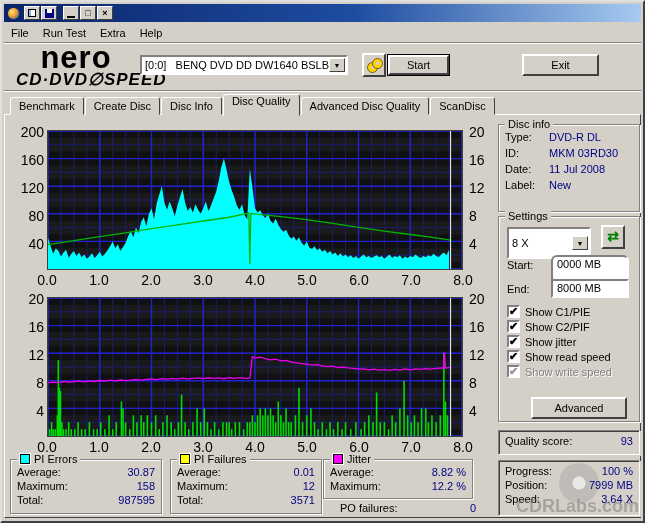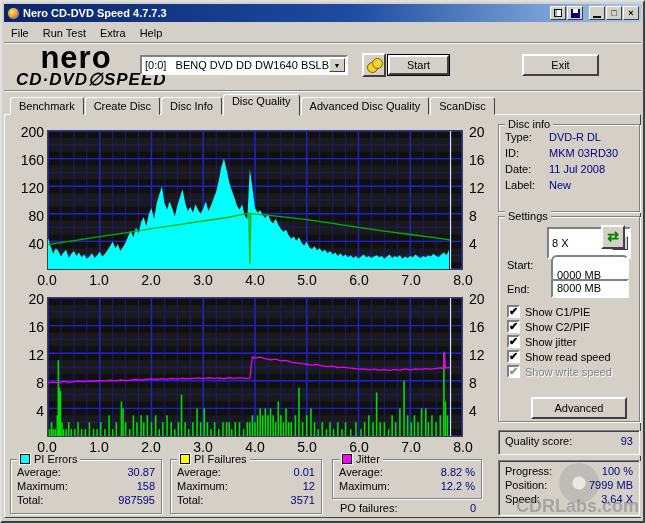--- a/index.html
+++ b/index.html
@@ -101,21 +101,20 @@
              background:radial-gradient(circle, rgba(255,255,255,0.5) 0 6px, rgba(150,150,150,0.35) 7px 100%);
              pointer-events:none; }
 </style>
 </head>
 <body>
 
 <div id="window">
 
   <div class="titlebar">
     <div class="app-icon"></div>
-    <div class="title-text">Nero CD-DVD Speed 4.7.7.3</div>
     <div class="tb-btn">
         <span class="ic-report"></span>
       </div>
     <div class="tb-btn">
         <span class="ic-save"></span>
       </div>
     <div class="tb-gap"></div>
     <div class="tb-btn">
         <span class="min-bar"></span>
       </div>
@@ -508,21 +507,21 @@
           <span>Maximum:</span>
           <span class="val">12</span>
         </div>
       <div class="srow">
           <span>Total:</span>
           <span class="val">3571</span>
         </div>
     </div>
   </div>
 
-  <div class="gbox" style="left:330px; top:457px; width:150px; height:40px;">
+  <div class="gbox" style="left:321px; top:457px; width:150px; height:40px;">
     <div class="gbox-legend">
       <span class="colorbox" style="background-color: rgb(255, 0, 255);"></span>
       <span>Jitter</span>
     </div>
     <div style="padding-top:5px;">
       <div class="srow">
           <span>Average:</span>
           <span class="val">8.82 %</span>
         </div>
       <div class="srow">
@@ -558,30 +557,30 @@
           <span class="val">New</span>
         </div>
     </div>
   </div>
 
   <div class="gbox" style="left:496px; top:214px; width:142px; height:206px;">
     <div class="gbox-legend">
         <span>Settings</span>
       </div>
 
-    <div class="combo" style="position:absolute; left:8px; top:10px; width:84px; height:32px;margin-left:40px;">
+    <div class="combo" style="position:absolute; left:8px; top:10px; width:84px; height:32px;">
       <span class="combo-text">8 X</span>
       <span class="combo-arrow">▼</span>
     </div>
     <div class="push" style="left:102px; top:8px; width:24px; height:24px; line-height:20px;">
       <span class="refresh-ic">⇄</span>
     </div>
 
     <div style="position:absolute; left:8px; top:42px;">Start:</div>
-    <div class="sunken" style="position:absolute; left:52px; top:38px; width:78px; height:28px; padding:12px 4px;border-radius:6px;">
+    <div class="sunken" style="position:absolute; left:52px; top:38px; width:78px; height:28px; padding:1px 4px;border-radius:6px;">
       <span>0000 MB</span>
     </div>
     <div style="position:absolute; left:8px; top:66px;">End:</div>
     <div class="sunken" style="position:absolute; left:52px; top:62px; width:78px; height:19px; padding:1px 4px;">
       <span>8000 MB</span>
     </div>
 
     <div style="position:absolute; left:0; top:86px; width:100%;">
       <div class="cb">
           <span class="cb-box">✔</span>

